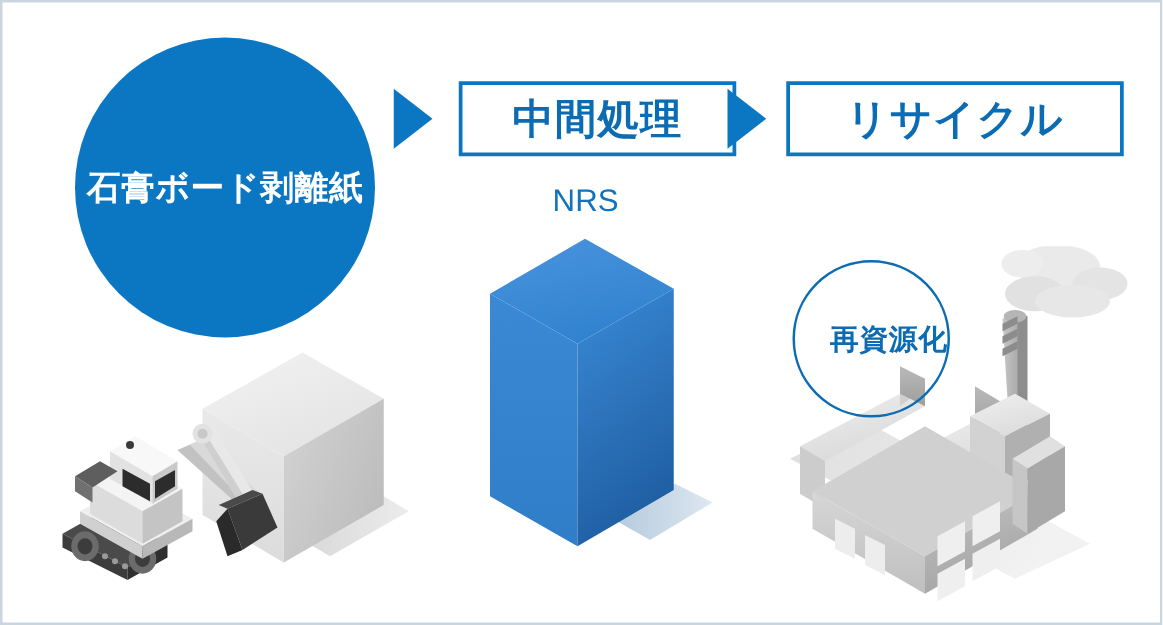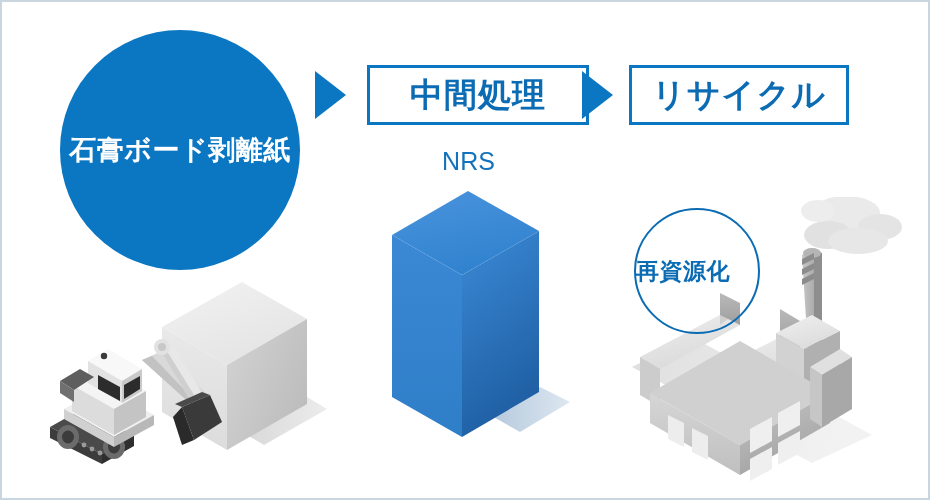--- a/index.html
+++ b/index.html
@@ -61,21 +61,21 @@
     font-weight: bold;
     font-size: 33px;
     letter-spacing: 1px;
     display: flex;
     align-items: center;
     justify-content: center;
     box-sizing: border-box;
     white-space: nowrap;
   }
   #stage-box-mid   { left: 365px; top: 63px;  width: 222px; height: 60px; }
-  #stage-box-recyc { left: 627px; top: 63px;  width: 220px; height: 60px; }
+  #stage-box-recyc { left: 627px; top: 63px;  width: 270px; height: 60px; }
 
   .stage-sub {
     color: #1272bb;
     font-size: 25px;
     text-align: center;
     white-space: nowrap;
   }
   #sub-nrs   { left: 365px; top: 145px; width: 203px; }
   #sub-recyc { left: 627px; top: 145px; width: 242px; }
 
@@ -83,21 +83,21 @@
   #recycle-bubble {
     left: 632px;
     top: 206px;
     width: 126px;
     height: 126px;
     border-radius: 50%;
     border: 2px solid #0b6cb4;
     background: transparent;
     display: flex;
     align-items: center;
-    justify-content: flex-start;
+    justify-content: flex-end;
     box-sizing: border-box;
     z-index: 6;
   }
   #recycle-bubble span {
     color: #0b6cb4;
     font-weight: bold;
     font-size: 23px;
     letter-spacing: 0.5px;
     white-space: nowrap;
   }

